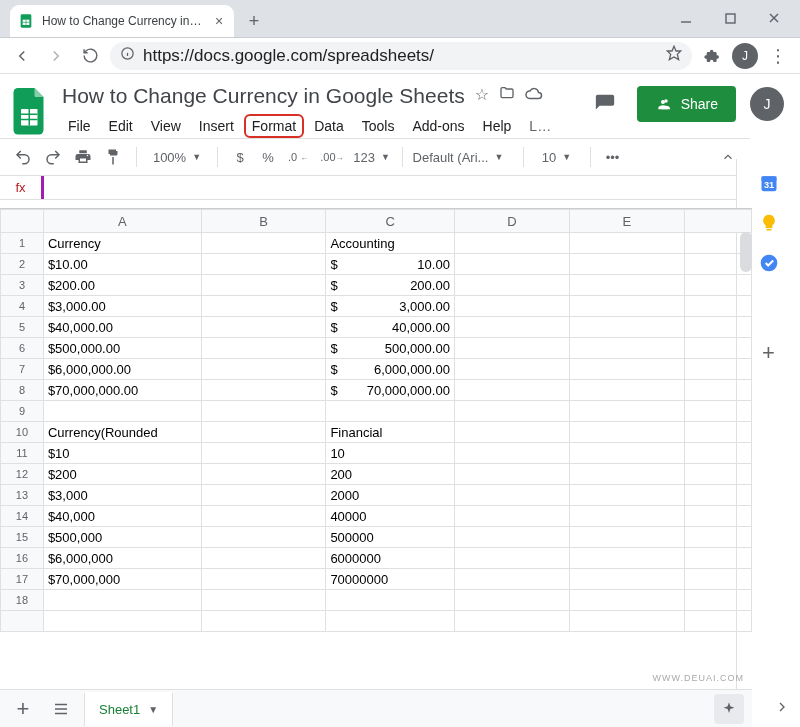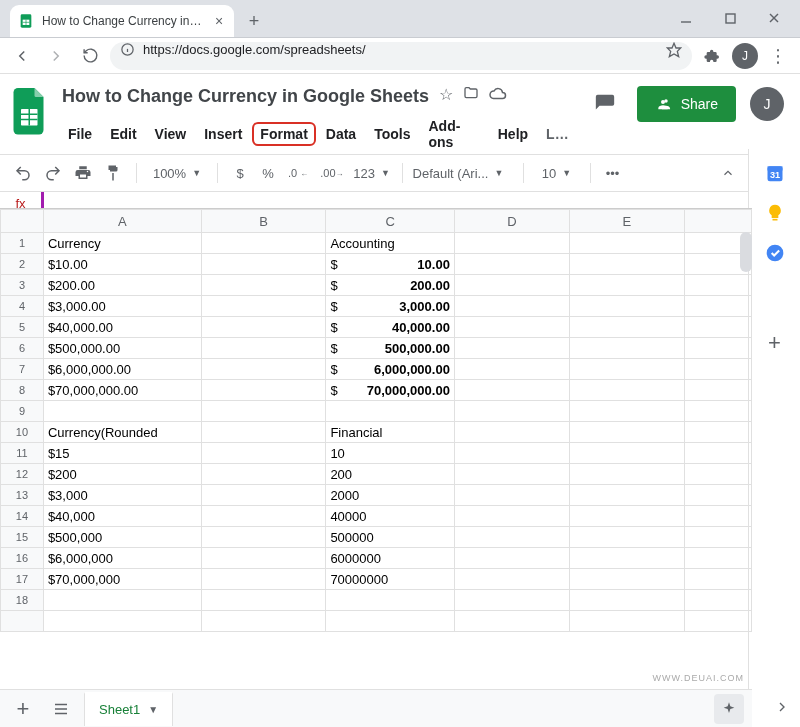--- a/index.html
+++ b/index.html
@@ -55,50 +55,50 @@
   .addrbar {
     height: 36px; display:flex; align-items:center; gap:6px; padding: 4px 8px;
     border-bottom: 1px solid #e0e0e0;
   }
   .nav-icon {
     width: 28px; height:28px; display:flex; align-items:center; justify-content:center;
     color:#5f6368; border-radius:50%;
   }
   .urlbox {
     flex:1; height:28px; background:#f1f3f4; border-radius:14px;
-    display:flex; padding:0 10px; gap:8px;
-    color:#5f6368; font-size:13px;
+    display:flex; align-items:center; padding:0 10px; gap:8px;
+    color:#5f6368; font-size:17px;
   }
   .urlbox .urltext { flex:1; color:#202124; }
   .chrome-right { display:flex; align-items:center; gap:6px; }
   .avatar-circle {
     width:26px; height:26px; border-radius:50%; background:#5f6368; color:#fff;
     display:flex; align-items:center; justify-content:center; font-size:12px; font-weight:500;
   }
   
   .sheets-header {
     display:flex; align-items:flex-start; padding: 8px 14px 0 10px; gap:10px;
     position: relative;
   }
   .sheets-logo {
     width: 40px; height: 52px; display:flex; align-items:center; justify-content:center;
     margin-top: 4px;
   }
   .doc-area { flex:1; min-width:0; }
   .doc-title-row { display:flex; align-items:center; gap:10px; height: 28px; }
   .doc-title {
-    font-size: 18px; color:#414549; font-weight: 700; padding-left: 2px;
+    font-size: 21px; color:#414549; font-weight: 400; padding-left: 2px;
   }
   .doc-title-icons { color:#5f6368; display:flex; gap:10px; font-size:16px; }
   .menubar {
     display:flex; gap: 2px; font-size: 14px; color:#202124; margin-top:4px;
     align-items: center;
   }
   .menu-item {
-    padding: 4px 8px; border-radius:4px; cursor:default;font-weight:bold;
+    padding: 4px 8px; border-radius:4px; cursor:default;
   }
   .menu-item.highlighted {
     border: 2px solid #d93025; border-radius: 6px; padding: 2px 6px;
   }
   .hdr-right {
     display:flex; align-items:center; gap:14px; padding-right: 2px; margin-top: 4px;
   }
   .comment-btn {
     width:36px; height:36px; border-radius:50%; display:flex; align-items:center; justify-content:center; color:#5f6368;
   }
@@ -120,21 +120,21 @@
   .tb-btn { min-width:24px; height:28px; padding:0 4px; display:flex; align-items:center; justify-content:center; border-radius:3px; }
   .tb-select { min-width: 60px; display:flex; align-items:center; gap:6px; justify-content:center;}
   .tb-select .caret { font-size: 9px; color:#5f6368; }
   .tb-chevup { margin-left:auto; }
   
   .fxbar { height: 24px; border-bottom:1px solid #e0e0e0; display:flex; align-items:center; margin-right:50px;}
   .fx-label { width: 44px; text-align:center; color:#b91c1c; font-size:13px; border-right:3px solid #a21caf; height:100%; display:flex; align-items:center; justify-content:center;}
   .fx-input { flex:1; padding:0 6px; }
   
   .side-rail {
-    position:absolute; right:0; top: 149px; bottom:0; width:52px;
+    position:absolute; right:0; top: 159px; bottom:0; width:64px;
     border-left: 1px solid #e0e0e0; background:#fff;
     display:flex; flex-direction:column; align-items:center; padding-top:14px; gap:20px;
   }
   .side-icon { width:20px; height:20px; display:flex; align-items:center; justify-content:center; }
   .side-rail .spacer { flex:1; }
   
   .grid-wrap {
     position:absolute; left:0; right:48px; top: 208px; bottom: 38px;
     overflow:hidden;
     border-top: 1px solid #ccc;
@@ -166,21 +166,21 @@
   .grid thead th.rowhdr { background:#f8f9fa; z-index:3; }
   .col-A { width: 160px; }
   .col-B { width: 130px; }
   .col-C { width: 130px; }
   .col-D { width: 120px; }
   .col-E { width: 120px; }
   .col-F { width: 70px; }
   .num { text-align: right; font-variant-numeric: tabular-nums; }
   .acc { display:flex; justify-content:space-between; }
   .acc .sym { }
-  .acc .val { font-variant-numeric: tabular-nums; font-weight: bold; }
+  .acc .val { font-variant-numeric: tabular-nums; }
   .selected-cell {
     outline: 2px solid #1a73e8; outline-offset: -1px;
     position: relative;
   }
   .selected-cell::after {
     content:""; position:absolute; right:-3px; bottom:-3px; width:6px; height:6px; background:#1a73e8;
   }
   
   .sheetbar {
     position:absolute; left:0; right:48px; bottom:0; height:38px;
@@ -595,21 +595,21 @@
             <td class="rowhdr">10</td>
           <td>Currency(Rounded</td>
           <td></td>
           <td>Financial</td>
           <td></td>
             <td></td>
             <td></td>
           </tr>
         <tr>
             <td class="rowhdr">11</td>
-          <td class="num">$15</td>
+          <td class="num">$10</td>
           <td></td>
           <td class="num">10</td>
           <td></td>
             <td></td>
             <td></td>
           </tr>
         <tr>
             <td class="rowhdr">12</td>
           <td class="num">$200</td>
           <td></td>

